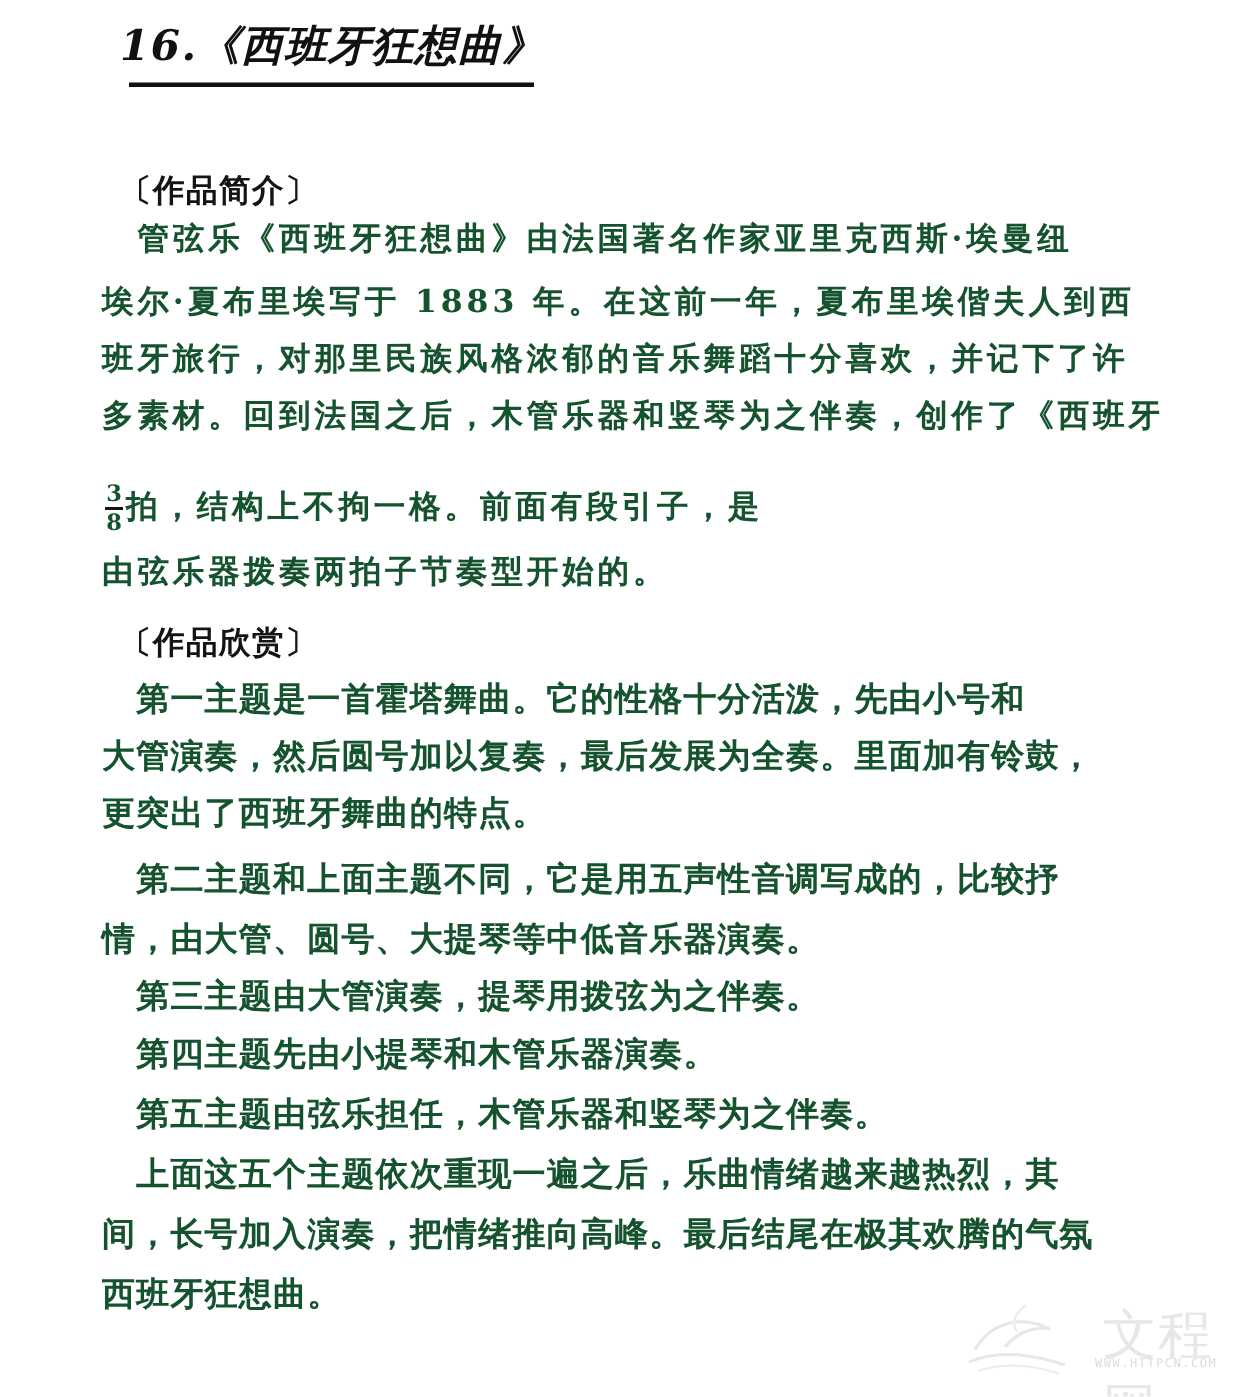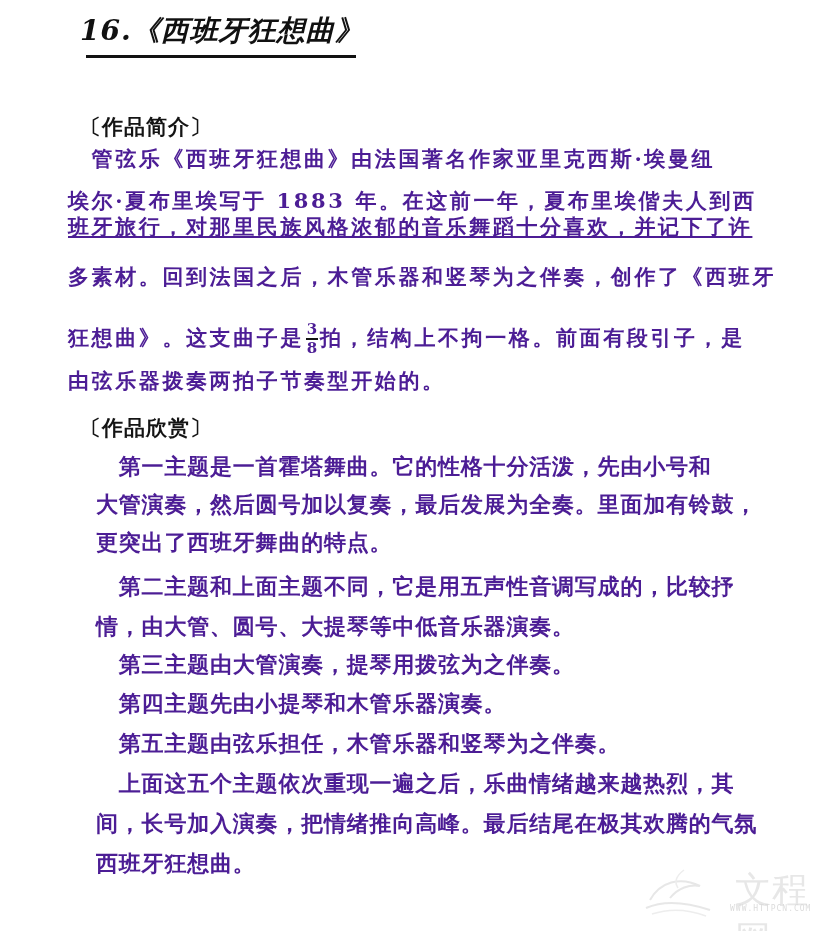--- a/index.html
+++ b/index.html
@@ -1,45 +1,45 @@
 <!DOCTYPE html>
 <html><head>
 <meta charset="utf-8">
 <style>
   html, body { margin: 0; padding: 0; background: #ffffff; }
   body { width: 829px; height: 931px; position: relative; overflow: hidden; color: #111; font-family: "DejaVu Serif", "Liberation Serif", serif; }
   .title { position: absolute; left: 80px; top: 12px; font-size: 28px; font-weight: bold; font-style: italic; letter-spacing: 1px; color: #111; }
   .title-rule { position: absolute; left: 86px; top: 55px; width: 270px; height: 3px; background: #111; }
-  .line { position: absolute; left: 68px; font-size: 21px; font-weight: bold; white-space: nowrap; letter-spacing: 2.6px; color: #4c1d95; line-height: 1; }
+  .line { position: absolute; left: 68px; font-size: 21px; font-weight: bold; white-space: nowrap; letter-spacing: 2.6px; color: #14532d; line-height: 1; }
   .serif-book { font-family: "DejaVu Serif", "Liberation Serif", serif; }
-  .sans-body { font-family: "DejaVu Sans", "Liberation Sans", sans-serif; font-weight: bold; letter-spacing: 0.8px; font-size: 22px; margin-left: 28px; }
+  .sans-body { font-family: "DejaVu Sans", "Liberation Sans", sans-serif; font-weight: bold; letter-spacing: 0.8px; font-size: 22px; }
   .heading { position: absolute; left: 80px; font-size: 21px; font-weight: bold; color: #141414; letter-spacing: 1px; }
   .frac { display: inline-flex; flex-direction: column; align-items: center; vertical-align: middle; font-size: 15px; line-height: 1; margin: 0 2px; letter-spacing: 0; }
   .frac .num { padding-bottom: 1px; }
   .frac .bar { width: 12px; height: 2px; background: #141414; }
   .frac .den { padding-top: 1px; }
   .watermark { position: absolute; left: 640px; top: 862px; width: 190px; height: 60px; opacity: 0.35; }
   .wm-text { position: absolute; left: 95px; top: 4px; font-family: "DejaVu Sans", sans-serif; font-size: 36px; color: #bbbbbb; letter-spacing: 1px; }
   .wm-url { position: absolute; left: 90px; top: 42px; font-family: "DejaVu Sans Mono", monospace; font-size: 8px; color: #999; letter-spacing: 1px; }
 </style>
 </head>
 <body>
 
 <div>
   <div class="title">16.《西班牙狂想曲》</div>
   <div class="title-rule"></div>
 
   <div class="heading" style="top:113px;">〔作品简介〕</div>
 
   <div class="line serif-book" style="top:148px;">　管弦乐《西班牙狂想曲》由法国著名作家亚里克西斯·埃曼纽</div>
   <div class="line serif-book" style="top:190px;">埃尔·夏布里埃写于 1883 年。在这前一年，夏布里埃偕夫人到西</div>
-  <div class="line serif-book" style="top:216px;text-decoration:underline;">班牙旅行，对那里民族风格浓郁的音乐舞蹈十分喜欢，并记下了许</div>
+  <div class="line serif-book" style="top:228px;">班牙旅行，对那里民族风格浓郁的音乐舞蹈十分喜欢，并记下了许</div>
   <div class="line serif-book" style="top:266px;">多素材。回到法国之后，木管乐器和竖琴为之伴奏，创作了《西班牙</div>
   <div class="line serif-book" style="top:322px;">
-    <span>狂想曲》。这支曲子是</span><span class="frac">
+    <span class="frac">
         <span class="num">3</span>
         <span class="bar"></span>
         <span class="den">8</span>
       </span><span>拍，结构上不拘一格。前面有段引子，是</span>
   </div>
   <div class="line serif-book" style="top:370px;">由弦乐器拨奏两拍子节奏型开始的。</div>
 
   <div class="heading" style="top:414px;">〔作品欣赏〕</div>
 
   <div class="line sans-body" style="top:456px;">　第一主题是一首霍塔舞曲。它的性格十分活泼，先由小号和</div>

